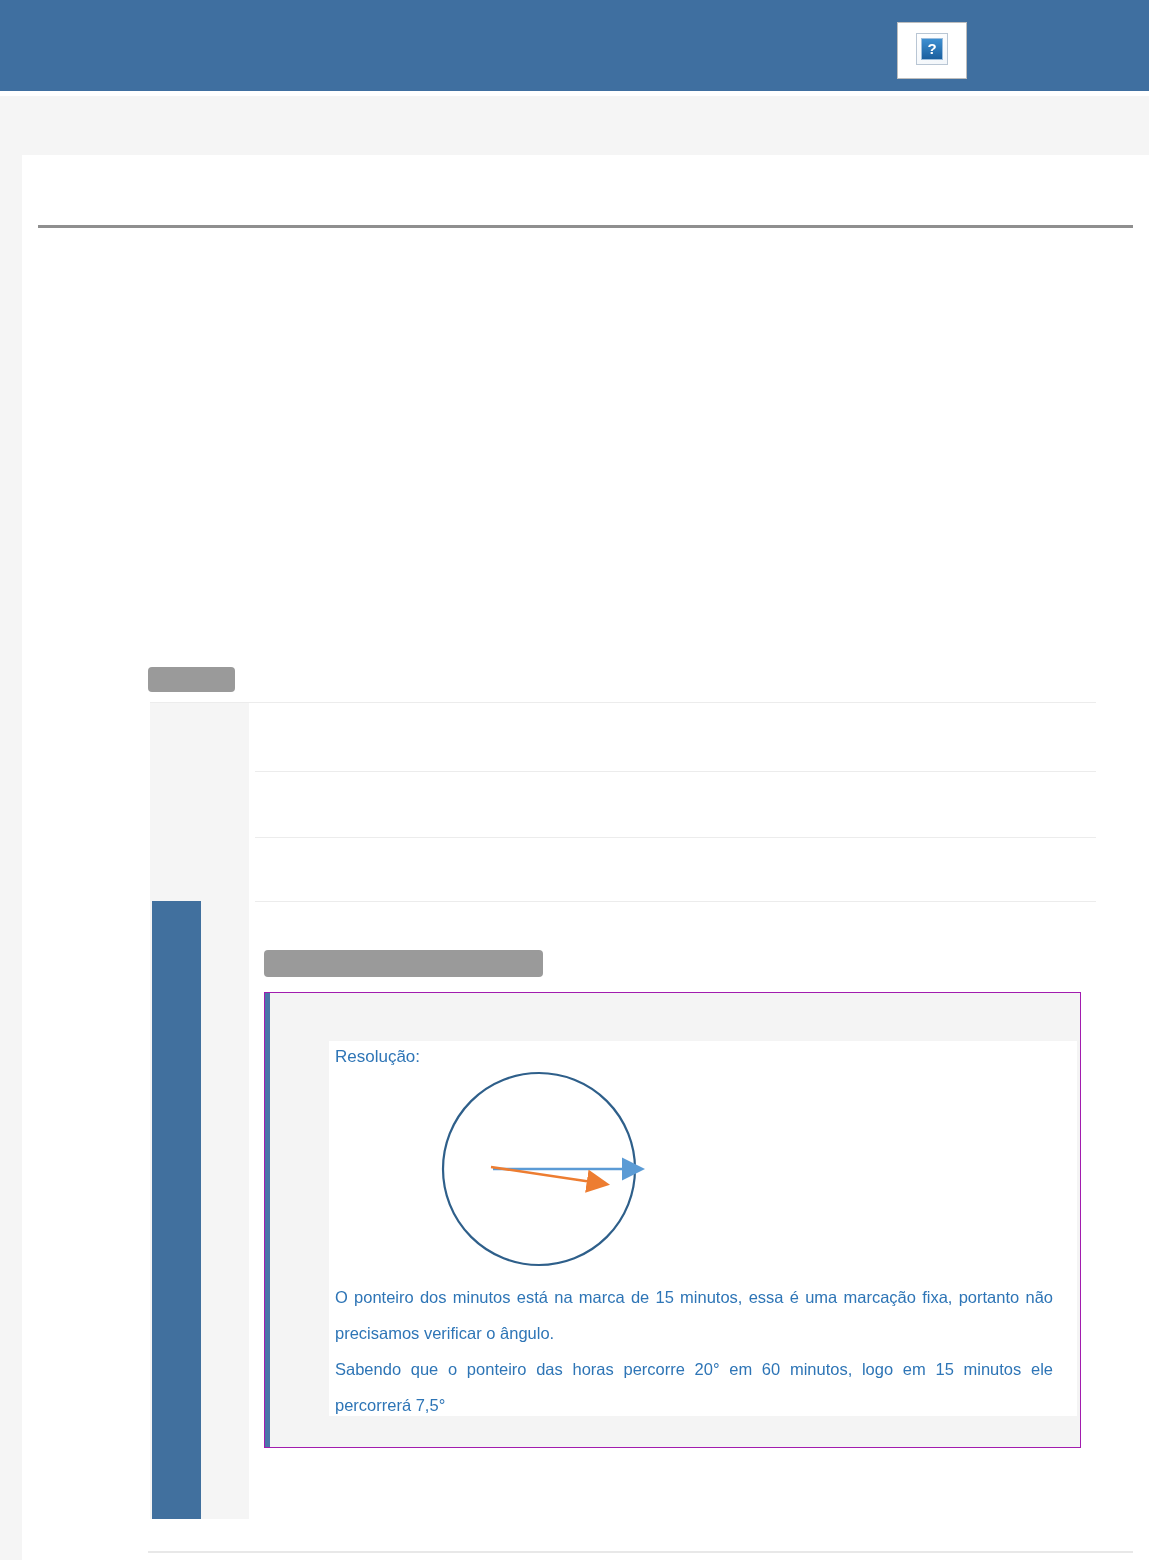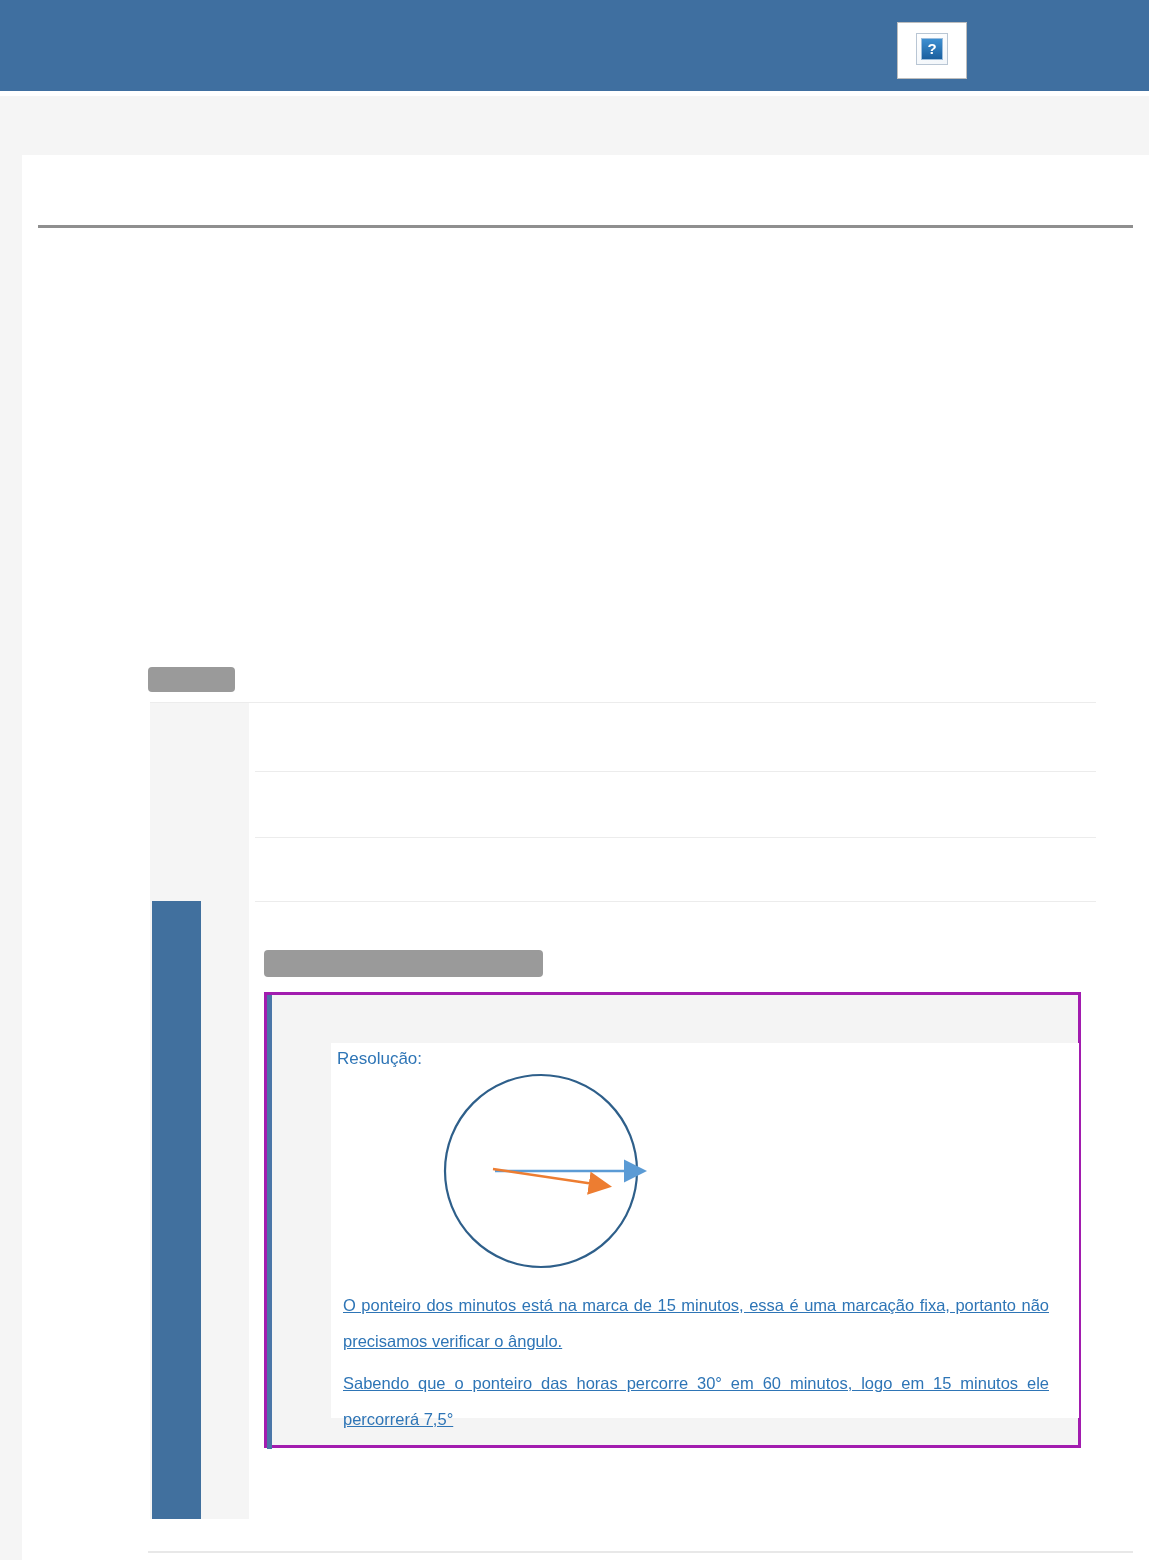--- a/index.html
+++ b/index.html
@@ -136,21 +136,21 @@
   .row-sep.r1 { top: 68px; }
   .row-sep.r2 { top: 134px; }
   .row-sep.r3 { top: 198px; }
 
   
   .quote-panel {
     position: absolute;
     left: 264px; top: 992px;
     width: 817px; height: 456px;
     background: #F4F4F4;
-    border: 3px solid #a21caf;
+    border: 1px solid #a21caf;
     box-sizing: border-box;
   }
   .quote-panel .blue-edge {
     position: absolute;
     left: 0; top: 0;
     width: 5px; height: 454px;
     background: #4A76A8;
   }
   .white-box {
     position: absolute;
@@ -176,22 +176,21 @@
   .body-text {
     position: absolute;
     left: 6px; top: 238px;
     width: 718px;
     font-size: 16.5px;
     line-height: 36px;
     color: #2E75B6;
     font-family: "Liberation Sans", sans-serif;
   }
   .body-text p {
-    margin: 6px;
-    text-decoration: underline;
+    margin: 0;
   }
   .body-text p.justified {
     text-align: justify;
   }
 </style>
 </head>
 <body>
 
 <div id="page">
 
@@ -239,21 +238,21 @@
               <path d="M0,0 L9,4.5 L0,9 z" fill="#ED7D31"></path>
             </marker>
           </defs>
           <line x1="64" y1="100" x2="198" y2="100" stroke="#5B9BD5" stroke-width="2.6" marker-end="url(#arrBlue)"></line>
           <line x1="62" y1="98" x2="163" y2="113" stroke="#ED7D31" stroke-width="2.6" marker-end="url(#arrOrange)"></line>
         </svg>
       </div>
 
       <div class="body-text">
         <p class="justified">O ponteiro dos minutos está na marca de 15 minutos, essa é uma marcação fixa, portanto não precisamos verificar o ângulo.</p>
-        <p class="justified">Sabendo que o ponteiro das horas percorre 30° em 60 minutos, logo em 15 minutos ele percorrerá 7,5°</p>
+        <p class="justified">Sabendo que o ponteiro das horas percorre 20° em 60 minutos, logo em 15 minutos ele percorrerá 7,5°</p>
       </div>
 
     </div>
   </div>
 
   <div class="hr-bottom"></div>
 
 </div>
 
 </body></html>

